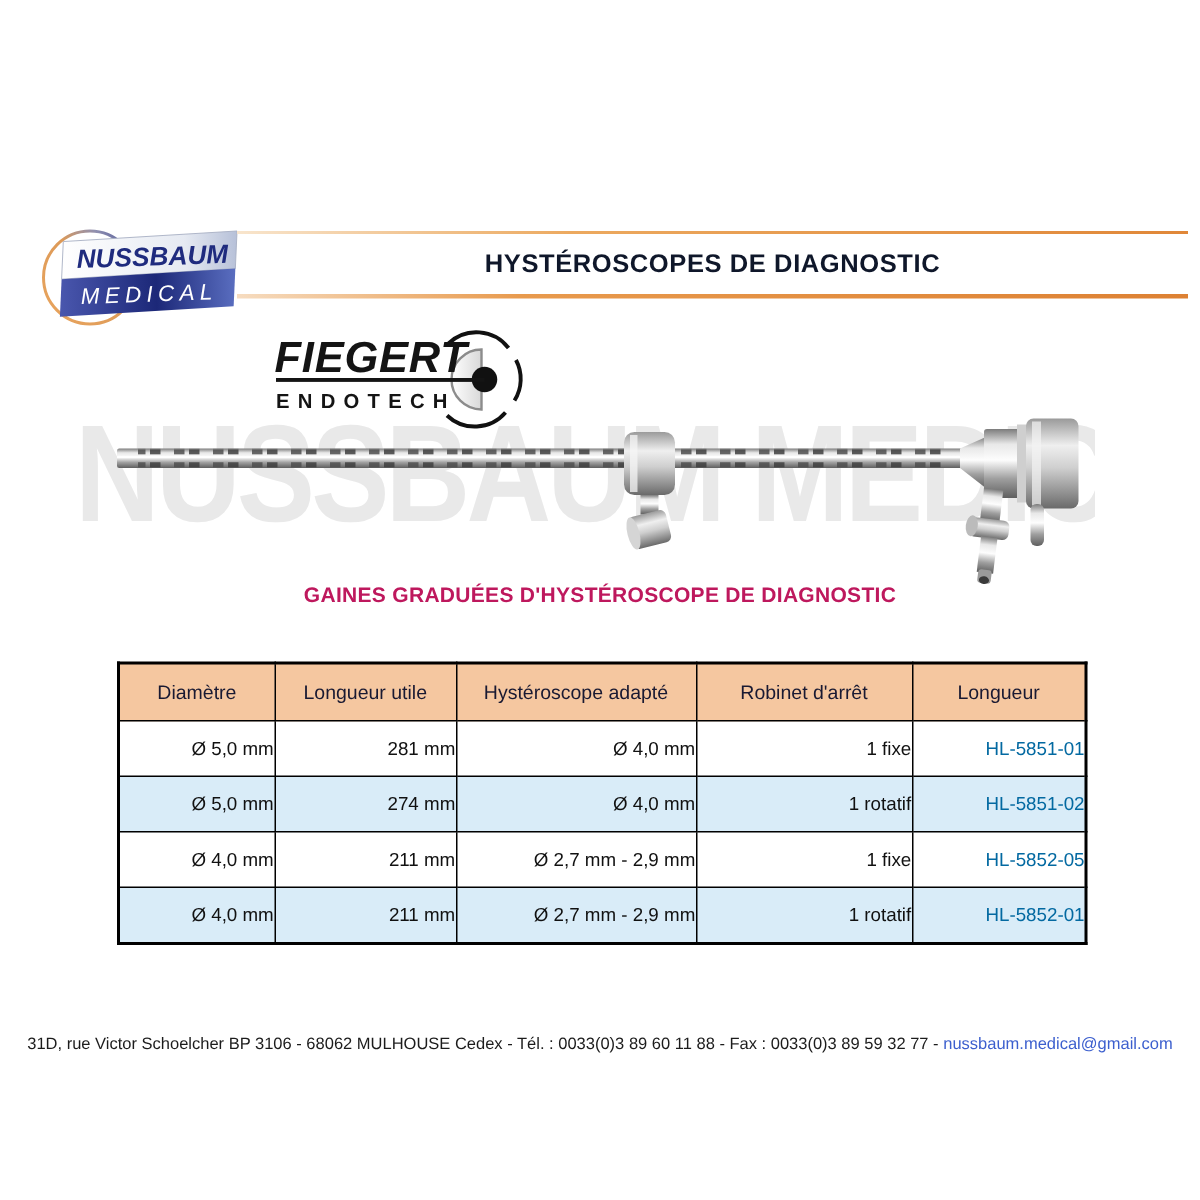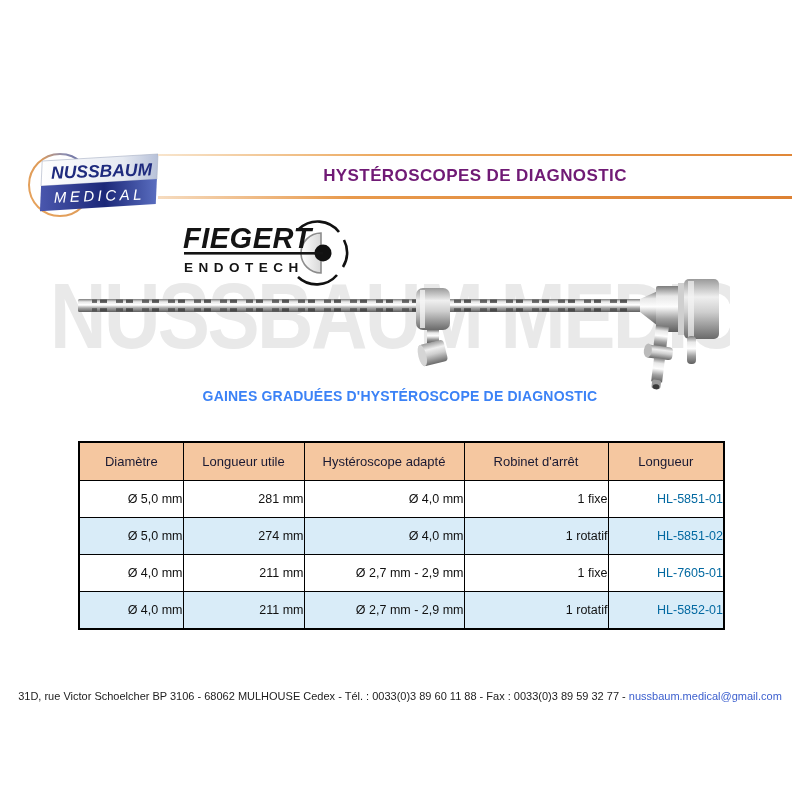--- a/index.html
+++ b/index.html
@@ -7,34 +7,34 @@
     position:relative;width:800px;height:800px;background:#ffffff;
     font-family:"Liberation Sans","DejaVu Sans",sans-serif;overflow:hidden;
   }
   
   .logo-wrap{position:absolute;left:16px;top:141px;width:170px;height:86px;}
   .rule{position:absolute;left:158px;right:8px;}
   .rule-top{top:154px;height:2px;background:linear-gradient(90deg,#f8e5cd 0%,#eca95f 35%,#e08738 100%);}
   .rule-bottom{top:196px;height:3px;background:linear-gradient(90deg,#f6dcc0 0%,#e89a4d 30%,#dd8133 100%);}
   .page-title{
     position:absolute;left:158px;right:8px;top:166px;text-align:center;
-    color:#701a75;font-weight:bold;font-size:17px;letter-spacing:.4px;
+    color:#0f172a;font-weight:bold;font-size:17px;letter-spacing:.4px;
   }
   
   .fiegert{position:absolute;left:181px;top:216px;width:180px;height:74px;}
   
   .watermark{
     position:absolute;left:50px;top:266px;width:800px;height:110px;
     font-weight:bold;font-size:92px;line-height:100px;color:#e9e9e9;
     letter-spacing:-3px;white-space:nowrap;overflow:hidden;
     transform:scaleX(.85);transform-origin:left center;z-index:1;
   }
   .instrument{position:absolute;left:0;top:250px;z-index:2;}
   
-  .caption{position:absolute;left:0;top:388px;width:800px;text-align:center;color:#3b82f6;}
+  .caption{position:absolute;left:0;top:388px;width:800px;text-align:center;color:#be185d;}
   .caption .l1{font-weight:bold;font-size:14px;letter-spacing:.2px;}
   .caption .l2{font-size:14px;margin-top:2px;}
   
   .spec-table{
     position:absolute;left:78px;top:441px;width:645px;border-collapse:collapse;
     table-layout:fixed;font-size:12.5px;color:#111;
   }
   .spec-table td,.spec-table th{border:1px solid #000;text-align:center;padding:0;}
   .spec-table{border:2px solid #000;}
   .spec-table th{height:37px;background:#f5c7a0;color:#191932;font-size:13px;font-weight:normal;}
@@ -200,21 +200,21 @@
       <td>274 mm</td>
       <td>Ø 4,0 mm</td>
       <td>1 rotatif</td>
       <td class="ref">HL-5851-02</td>
     </tr>
     <tr>
       <td>Ø 4,0 mm</td>
       <td>211 mm</td>
       <td>Ø 2,7 mm - 2,9 mm</td>
       <td>1 fixe</td>
-      <td class="ref">HL-7605-01</td>
+      <td class="ref">HL-5852-05</td>
     </tr>
     <tr class="alt">
       <td>Ø 4,0 mm</td>
       <td>211 mm</td>
       <td>Ø 2,7 mm - 2,9 mm</td>
       <td>1 rotatif</td>
       <td class="ref">HL-5852-01</td>
     </tr>
   </tbody>
     </table>

